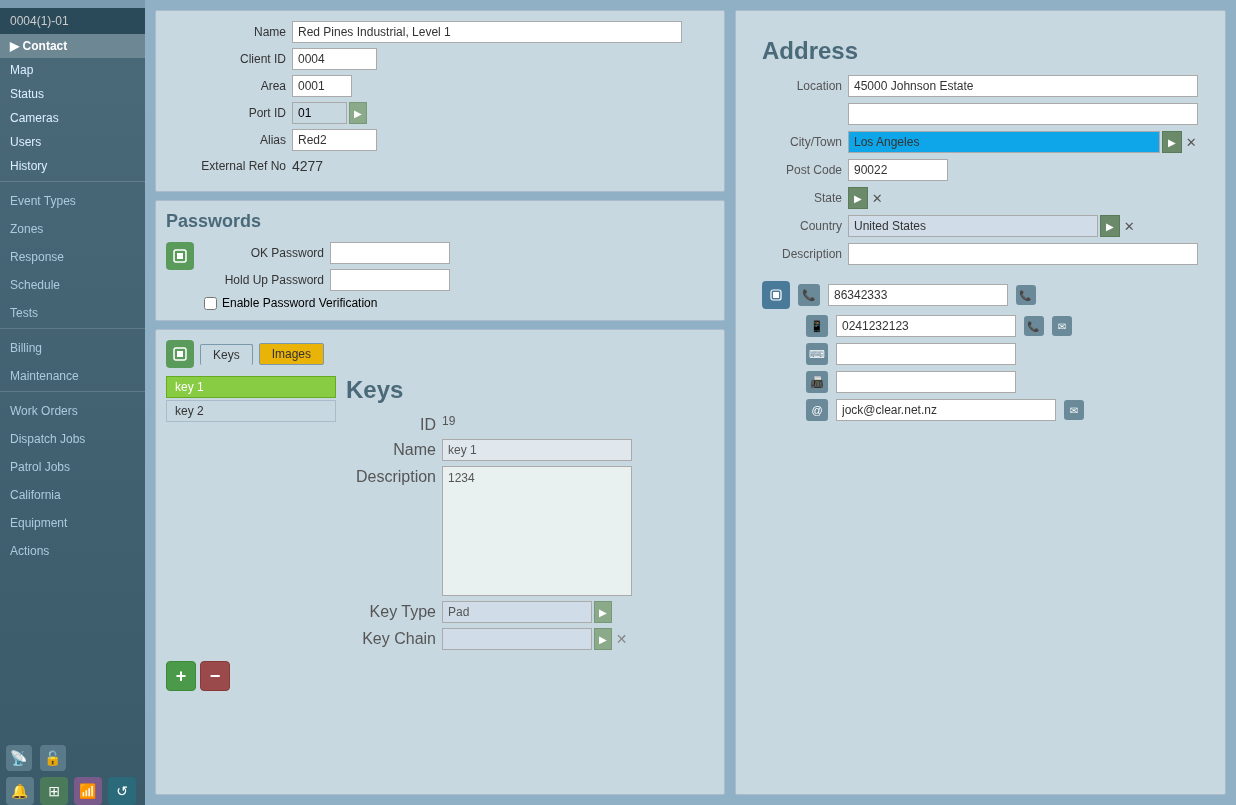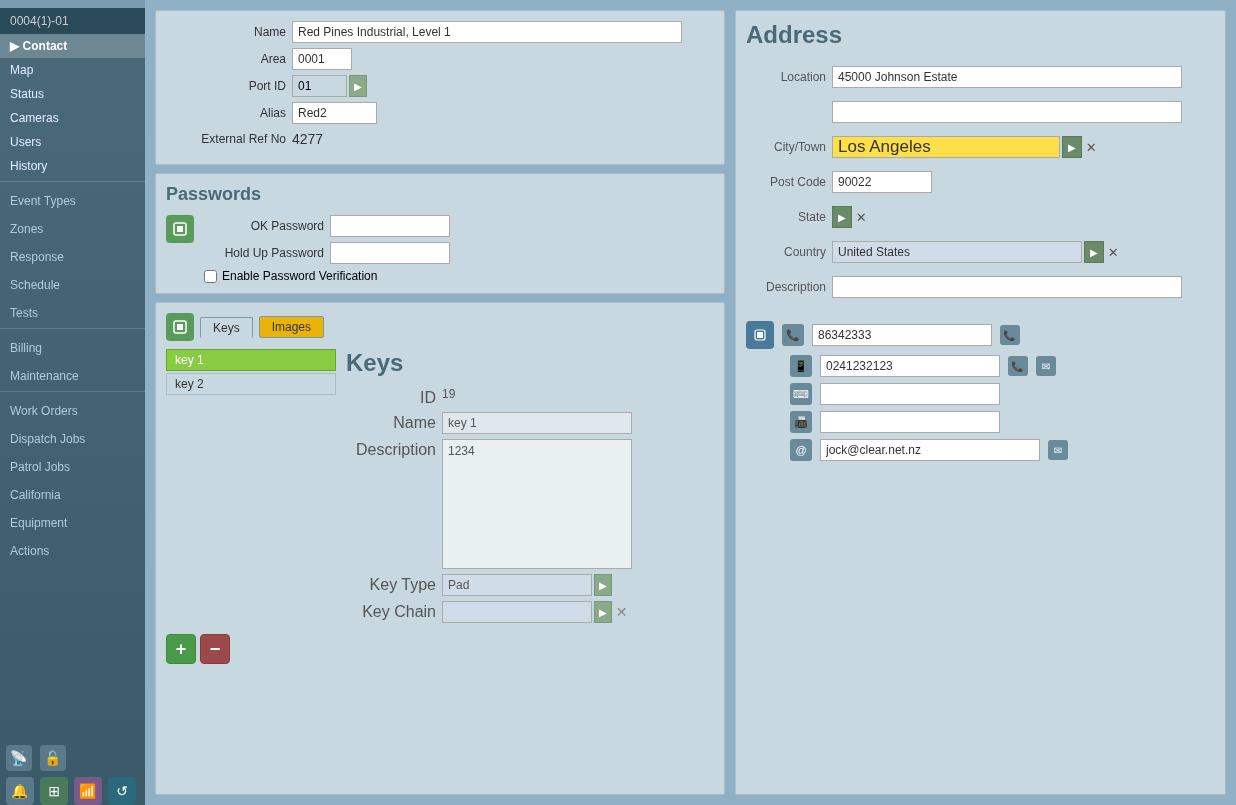--- a/index.html
+++ b/index.html
@@ -328,25 +328,25 @@
       color: #fff;
       font-size: 18px;
       font-weight: bold;
     }
 
     
     .right-panel {
       flex: 1;
       background: #c8d8e0;
       border: 1px solid #aabbcc;
-      padding: 10px;
+      padding: 26px;
       border-radius: 2px;
       display: flex;
       flex-direction: column;
-      gap: 9px;
+      gap: 2px;
     }
     .address-title {
       font-size: 24px;
       font-weight: bold;
       color: #4a6a7a;
       margin-bottom: 8px;
     }
     .addr-row {
       display: flex;
       align-items: center;
@@ -376,26 +376,26 @@
       height: 22px;
       font-size: 12px;
       color: #333;
       width: 350px;
       margin-left: 86px;
     }
     .city-row {
       display: flex; align-items: center; gap: 2px;
     }
     .city-input {
-      background: #fde047;
-      border: 1px solid #aaa;
-      padding: 2px 5px;
-      height: 22px;
-      width: 228px;
-      font-size: 17px;
+      background: #0ea5e9;
+      border: 1px solid #aaa;
+      padding: 2px 5px;
+      height: 22px;
+      width: 312px;
+      font-size: 12px;
       color: #333;
     }
     .state-input {
       background: #d0dde8;
       border: 1px solid #aaa;
       padding: 2px 5px;
       height: 22px;
       width: 250px;
       font-size: 12px;
       color: #333;
@@ -584,20 +584,24 @@
 
 <div class="main-content">
   <div class="content-area">
 
     <div class="left-panel">
 
       <div class="contact-section">
         <div class="form-row">
           <span class="form-label">Name</span>
           <input class="form-input form-input-wide" type="text" value="Red Pines Industrial, Level 1" style="">
+        </div>
+        <div class="form-row">
+          <span class="form-label">Client ID</span>
+          <input class="form-input form-input-short" type="text" style="width: 85px;" value="0004">
         </div>
         <div class="form-row">
           <span class="form-label">Area</span>
           <input class="form-input" type="text" style="width: 60px;" value="0001">
         </div>
         <div class="form-row">
           <span class="form-label">Port ID</span>
           <div class="port-id-container">
             <input class="port-id-input" type="text" value="01" style="">
             <button class="port-btn">▶</button>

